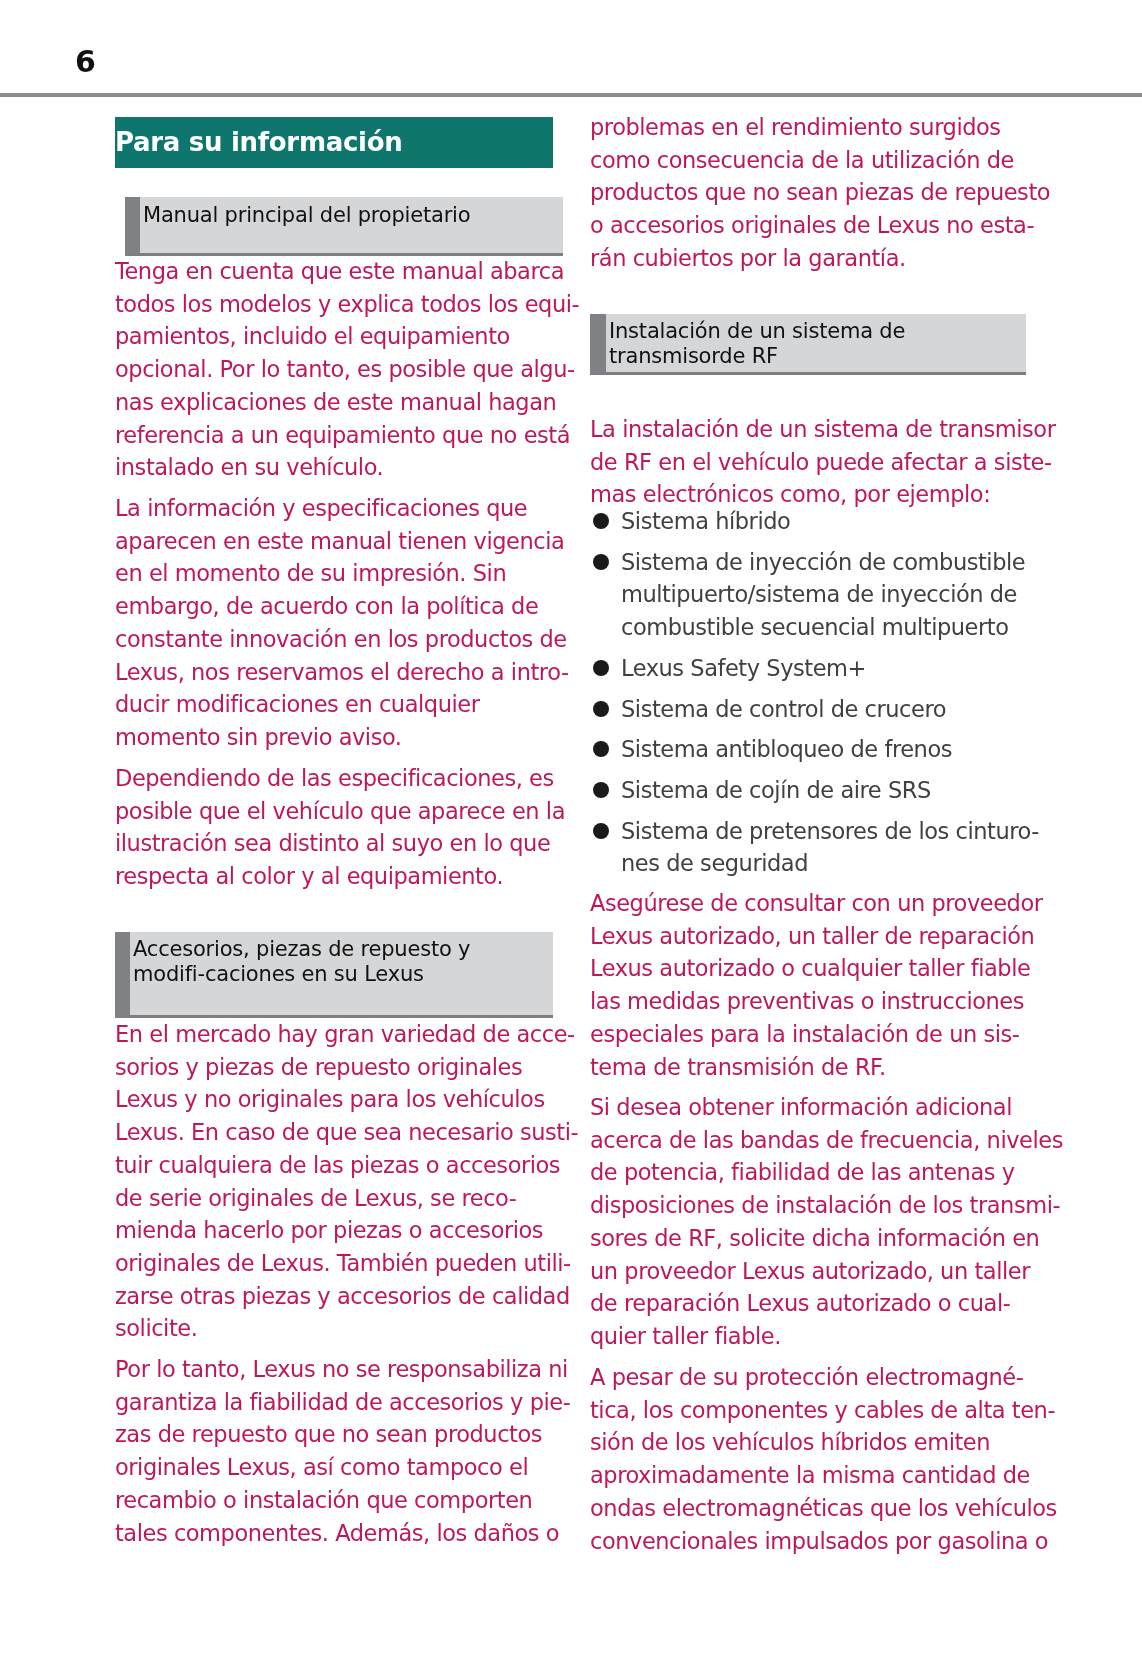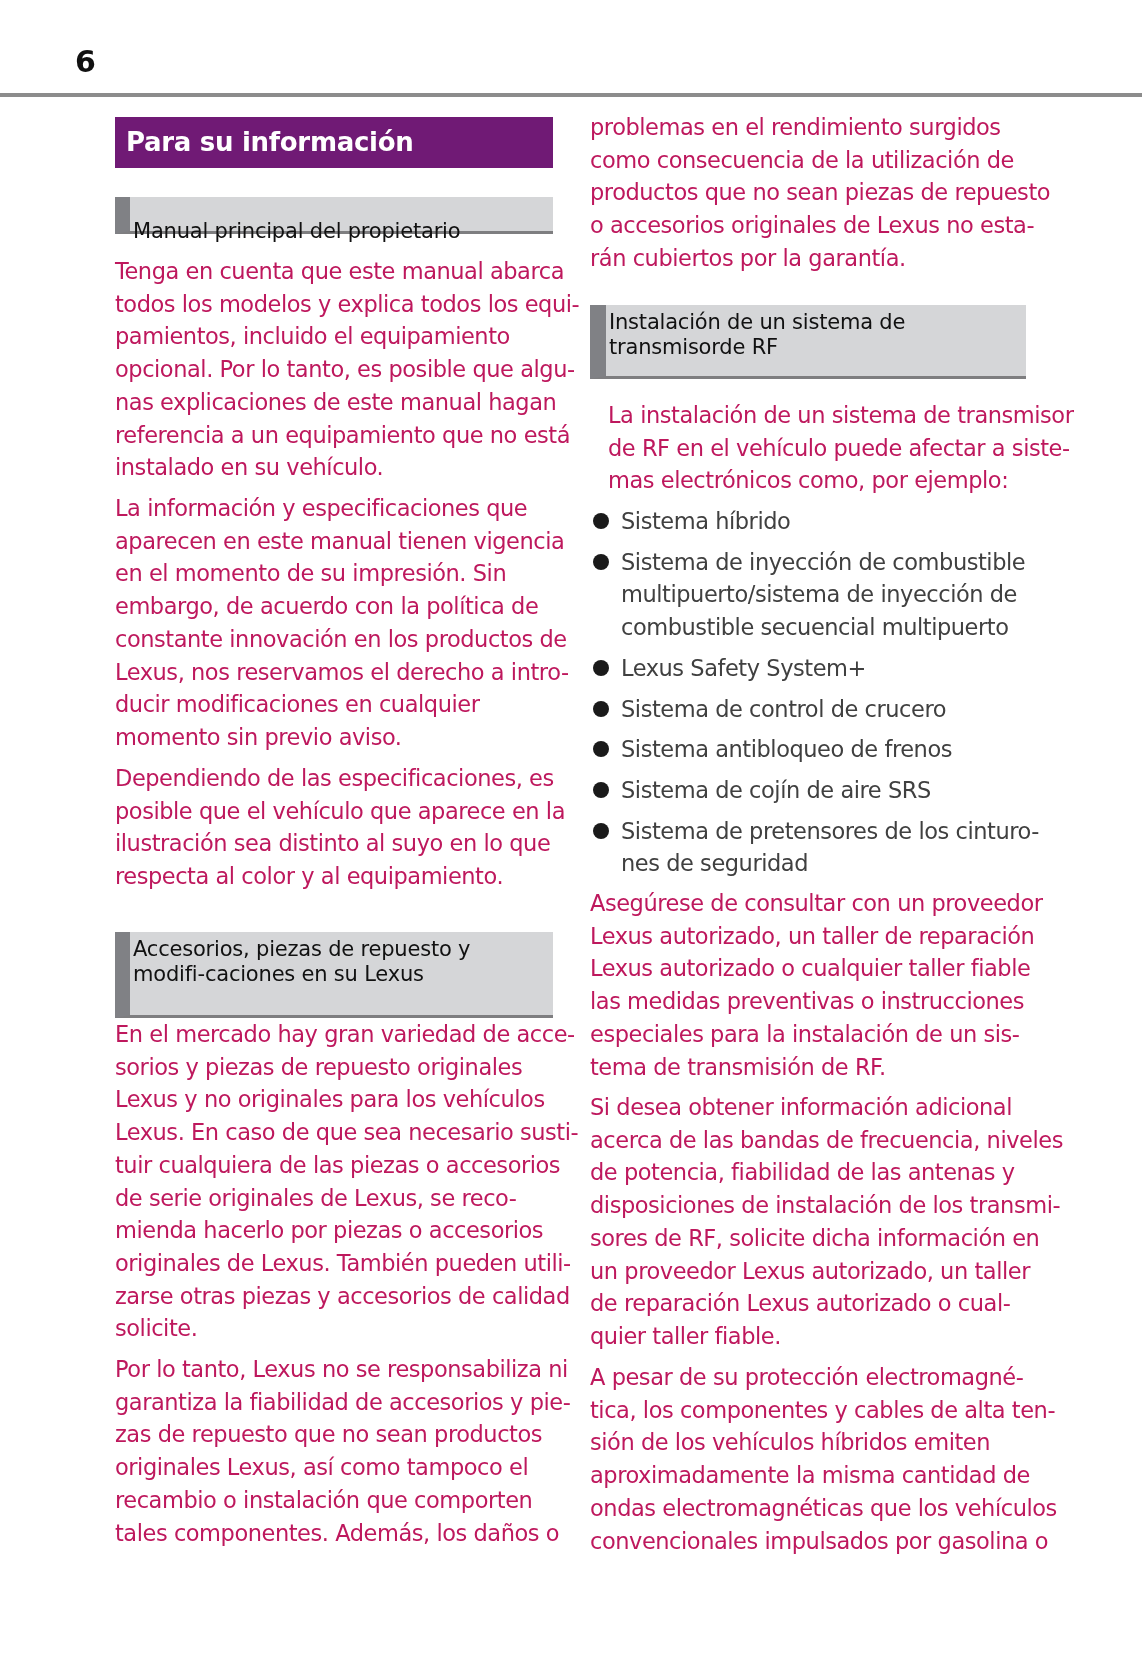--- a/index.html
+++ b/index.html
@@ -6,23 +6,23 @@
   body { width: 1142px; height: 1654px; position: relative; overflow: hidden;
          font-family: "DejaVu Sans", "Liberation Sans", sans-serif; color: #1a1a1a; }
   .page-number { position: absolute; left: 75px; top: 44px; font-size: 30px; font-weight: bold;
                  font-family: "DejaVu Sans", sans-serif; color: #111; letter-spacing: 0; }
   .top-rule { position: absolute; left: 0; top: 93px; width: 1142px; height: 4px; background: #8c8c8c; }
 
   .col { position: absolute; top: 0; }
   .col-left { left: 115px; width: 438px; }
   .col-right { left: 590px; width: 436px; }
 
-  .title-bar { position: absolute; left: 0; width: 100%; height: 51px; background: #701a75;
+  .title-bar { position: absolute; left: 0; width: 100%; height: 51px; background: #0f766e;
                color: #ffffff; font-weight: bold; font-size: 26px; line-height: 51px;
-               padding-left: 11px; box-sizing: border-box; letter-spacing: -0.3px; }
+               box-sizing: border-box; letter-spacing: -0.3px; }
 
   .sub-head { position: absolute; left: 0; width: 100%; background: #d5d6d8;
               border-left: 15px solid #808185; border-bottom: 3px solid #7e7e80;
               box-sizing: border-box; padding: 5px 8px 0 3px; font-size: 21px; line-height: 25px;
               color: #111; letter-spacing: -0.2px; }
 
   .para { position: absolute; left: 0; width: 100%; font-size: 22.5px; line-height: 32.7px;
           color: #be185d; letter-spacing: -0.45px; white-space: nowrap; }
   .para .ln { display: block; }
 
@@ -35,21 +35,21 @@
 </style>
 </head>
 <body>
 
 <div class="page-number">6</div>
 <div class="top-rule"></div>
 
 <div class="col col-left">
   <div class="title-bar" style="top:117px;">Para su información</div>
 
-  <div class="sub-head" style="top:197px; height:37px; padding-top:22px;">Manual principal del propietario</div>
+  <div class="sub-head" style="top:197px; height:59px; padding-top:6px;margin-left:10px;">Manual principal del propietario</div>
 
   <div class="para" style="top:255px;">
       <span class="ln">Tenga en cuenta que este manual abarca</span>
       <span class="ln">todos los modelos y explica todos los equi-</span>
       <span class="ln">pamientos, incluido el equipamiento</span>
       <span class="ln">opcional. Por lo tanto, es posible que algu-</span>
       <span class="ln">nas explicaciones de este manual hagan</span>
       <span class="ln">referencia a un equipamiento que no está</span>
       <span class="ln">instalado en su vehículo.</span>
     </div>
@@ -96,23 +96,23 @@
 
 <div class="col col-right">
   <div class="para" style="top:111px;">
       <span class="ln">problemas en el rendimiento surgidos</span>
       <span class="ln">como consecuencia de la utilización de</span>
       <span class="ln">productos que no sean piezas de repuesto</span>
       <span class="ln">o accesorios originales de Lexus no esta-</span>
       <span class="ln">rán cubiertos por la garantía.</span>
     </div>
 
-  <div class="sub-head" style="top:305px; height:74px; border-left-width:16px;"><span class="ln">Instalación de un sistema de transmisor</span><span class="ln">de RF</span></div>
+  <div class="sub-head" style="top:314px; height:61px; border-left-width:16px;"><span class="ln">Instalación de un sistema de transmisor</span><span class="ln">de RF</span></div>
 
-  <div class="para" style="top:399px;margin-left:18px;">
+  <div class="para" style="top:413px;">
       <span class="ln">La instalación de un sistema de transmisor</span>
       <span class="ln">de RF en el vehículo puede afectar a siste-</span>
       <span class="ln">mas electrónicos como, por ejemplo:</span>
     </div>
 
   <ul class="bullets" style="top:505px;">
       <li class="bullet-item">
         <span class="dot"></span>
         <span class="ln">Sistema híbrido</span>
       </li>

